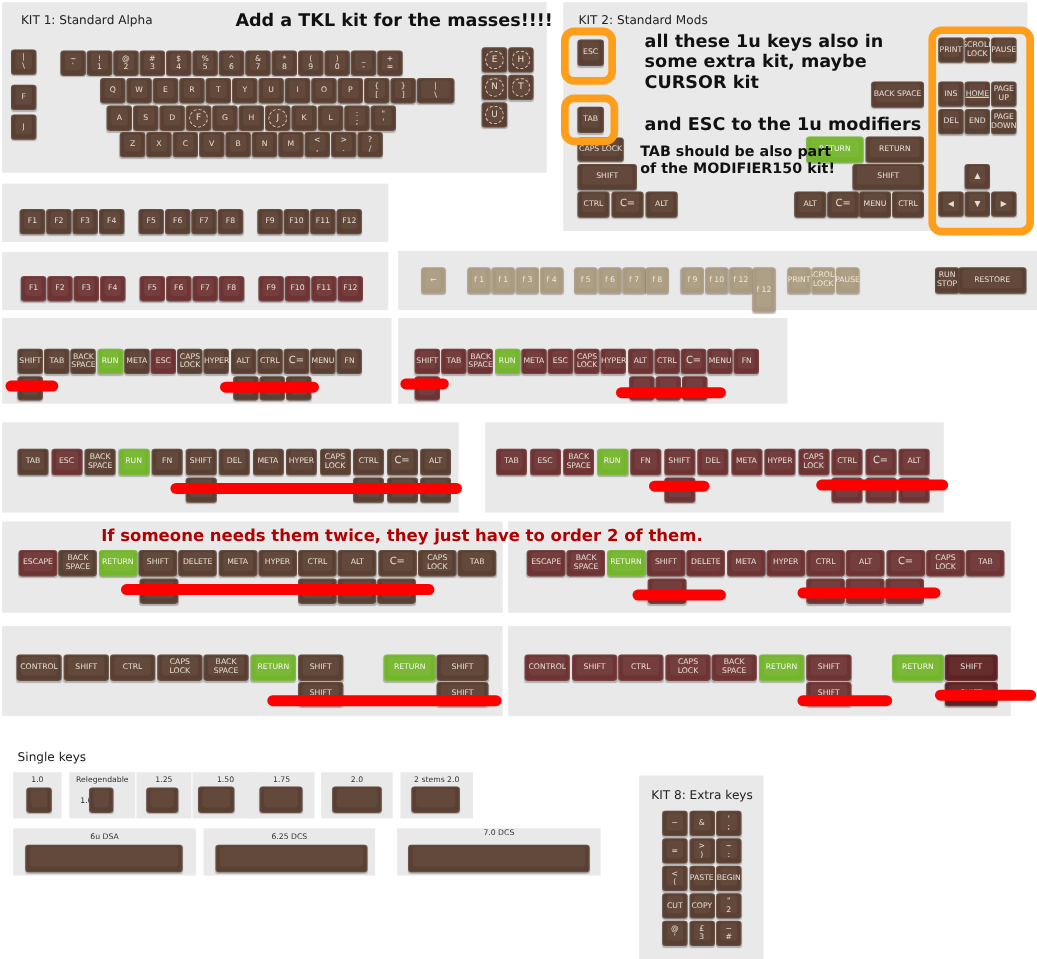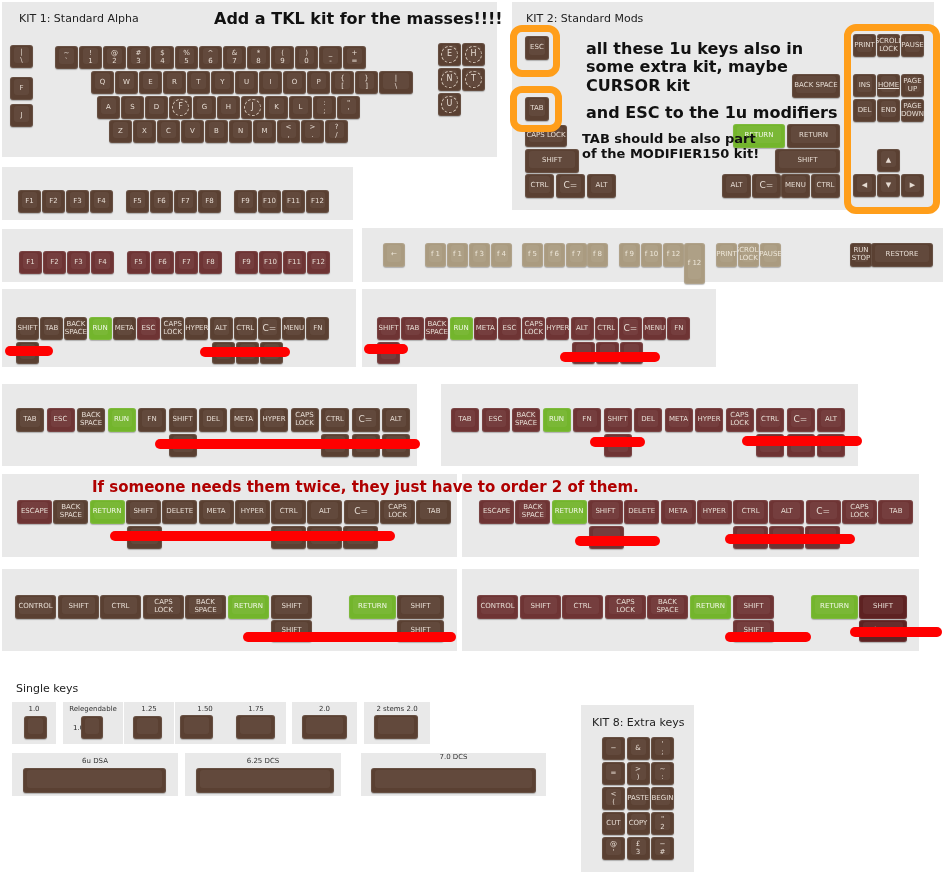--- a/index.html
+++ b/index.html
@@ -137,21 +137,21 @@
 UP</span></div>
     <div class="key brown" style="left: 853px; top: 99px; width: 23px; height: 23px;"><span>DEL</span></div>
     <div class="key brown" style="left: 877px; top: 99px; width: 23px; height: 23px;"><span>END</span></div>
     <div class="key brown" style="left: 901px; top: 99px; width: 23px; height: 23px;"><span>PAGE
 DOWN</span></div>
     <div class="key brown" style="left: 877px; top: 149px; width: 23px; height: 23px;"><span>▲</span></div>
     <div class="key brown" style="left: 853px; top: 174px; width: 23px; height: 23px;"><span>◀</span></div>
     <div class="key brown" style="left: 877px; top: 174px; width: 23px; height: 23px;"><span>▼</span></div>
     <div class="key brown" style="left: 901px; top: 174px; width: 23px; height: 23px;"><span>▶</span></div>
   </div>
-<div class="note" style="left:586px;top:40px;white-space:pre-line;font-size:16px;">all these 1u keys also in
+<div class="note" style="left:586px;top:29px;white-space:pre-line;font-size:16px;">all these 1u keys also in
 some extra kit, maybe
 CURSOR kit</div>
 <div class="note" style="left:586px;top:104px;font-size:16px;">and ESC to the 1u modifiers</div>
 <div class="note" style="left:582px;top:132px;white-space:pre-line;font-size:13px;">TAB should be also part
 of the MODIFIER150 kit!</div>
 <div class="orange" style="left:510px;top:25px;width:50px;height:52px;"></div>
 <div class="orange" style="left:510px;top:86px;width:52px;height:46px;"></div>
 <div class="orange" style="left:844px;top:24px;width:96px;height:190px;"></div>
 
 <div class="panel" style="left:2px;top:167px;width:351px;height:53px;"></div>

